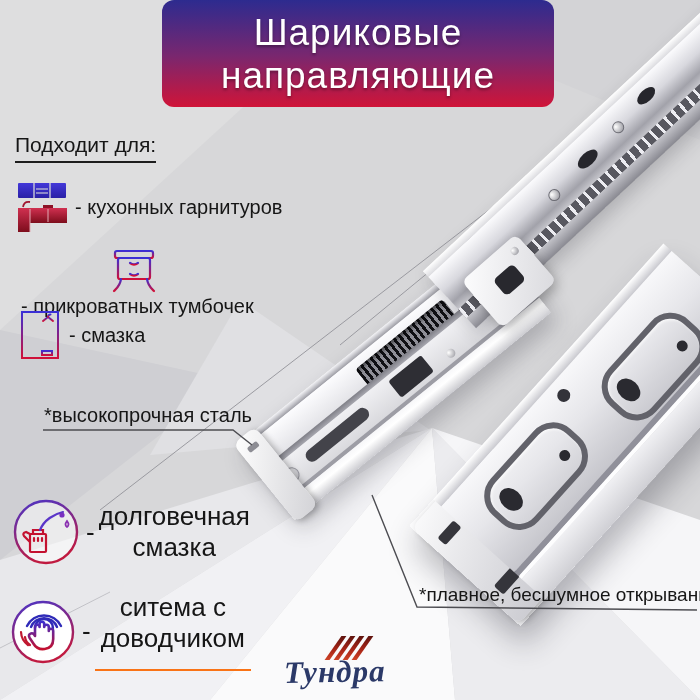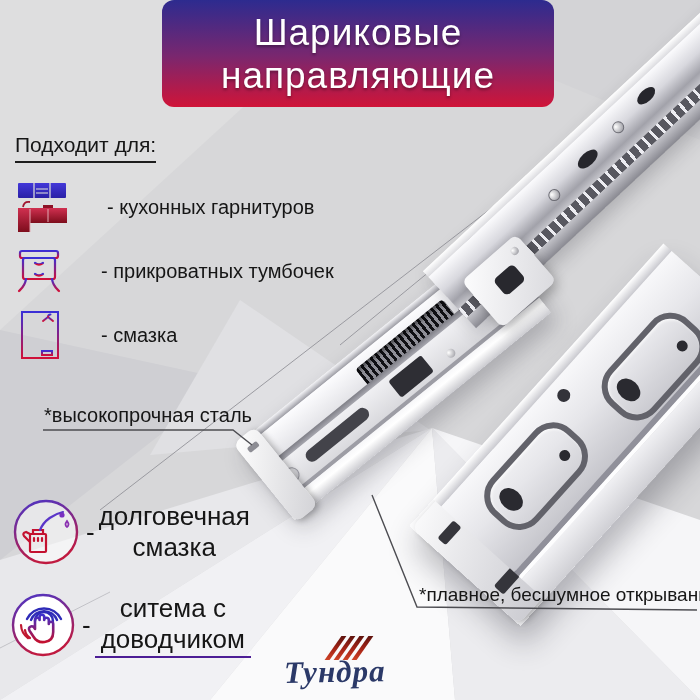--- a/index.html
+++ b/index.html
@@ -12,37 +12,37 @@
   
   .banner{position:absolute;left:162px;top:0;width:392px;height:107px;border-radius:12px;
           background:linear-gradient(180deg,#2d2b8f 0%,#79276f 52%,#d01438 100%);
           display:flex;flex-direction:column;justify-content:center;align-items:center;z-index:6;}
   .banner div{color:#ffffff;font-size:37px;line-height:43px;letter-spacing:1px;
               text-shadow:0 2px 3px rgba(0,0,0,.35);}
 
   
   .heading{position:absolute;left:15px;top:133px;font-size:21px;font-weight:normal;
            border-bottom:2px solid #1d1d1d;padding-bottom:4px;z-index:6;}
-  .item{position:absolute;display:flex;align-items:center;z-index:6;gap:32px;}
+  .item{position:absolute;display:flex;align-items:center;z-index:6;}
   .item .label{font-size:20px;margin-left:6px;white-space:nowrap;}
   .it1{left:15px;top:181px;}
-  .it2{left:15px;top:247px;}
+  .it2{left:15px;top:247px;flex-direction:column;}
   .it3{left:17px;top:309px;}
 
   .callout{position:absolute;font-size:20px;z-index:6;white-space:nowrap;}
   .co-steel{left:44px;top:404px;text-align:right;}
   .co-smooth{left:419px;top:584px;font-size:19px;}
 
   .feature{position:absolute;display:flex;align-items:center;z-index:6;}
   .f1{left:12px;top:498px;}
   .f2{left:10px;top:592px;}
   .feature .dash{font-size:26px;margin:0 4px 0 6px;}
   .feature .col{display:flex;flex-direction:column;align-items:center;}
   .feature .col span{font-size:26px;line-height:31px;white-space:nowrap;}
-  .u-line{border-bottom:2px solid #4c1d95;padding:0 6px 1px 6px;}
+  .u-line{border-bottom:2px solid #f97316;padding:0 6px 15px 6px;}
 
   
   .logo-stripes{position:absolute;left:333px;top:636px;height:24px;display:flex;z-index:6;}
   .logo-stripes i{display:block;width:5px;height:24px;margin-right:4px;
                   transform:skewX(-35deg);
                   background:linear-gradient(180deg,#5e130e 0%,#a62417 55%,#cf4326 100%);}
   .logo-text{position:absolute;left:284px;top:654px;font-family:"Liberation Serif",serif;
              font-style:italic;font-weight:bold;font-size:31px;color:#2b3968;
              letter-spacing:1px;transform:rotate(-1deg);z-index:6;}
 

